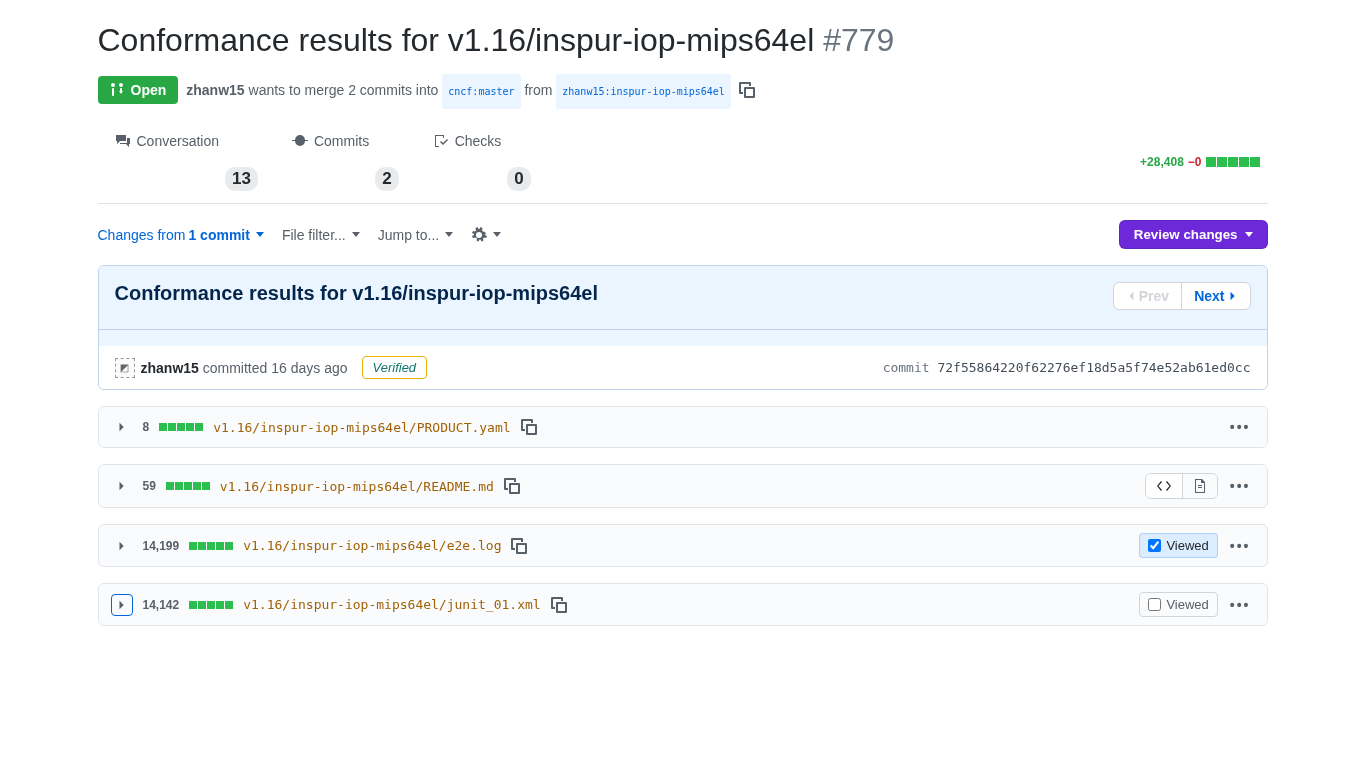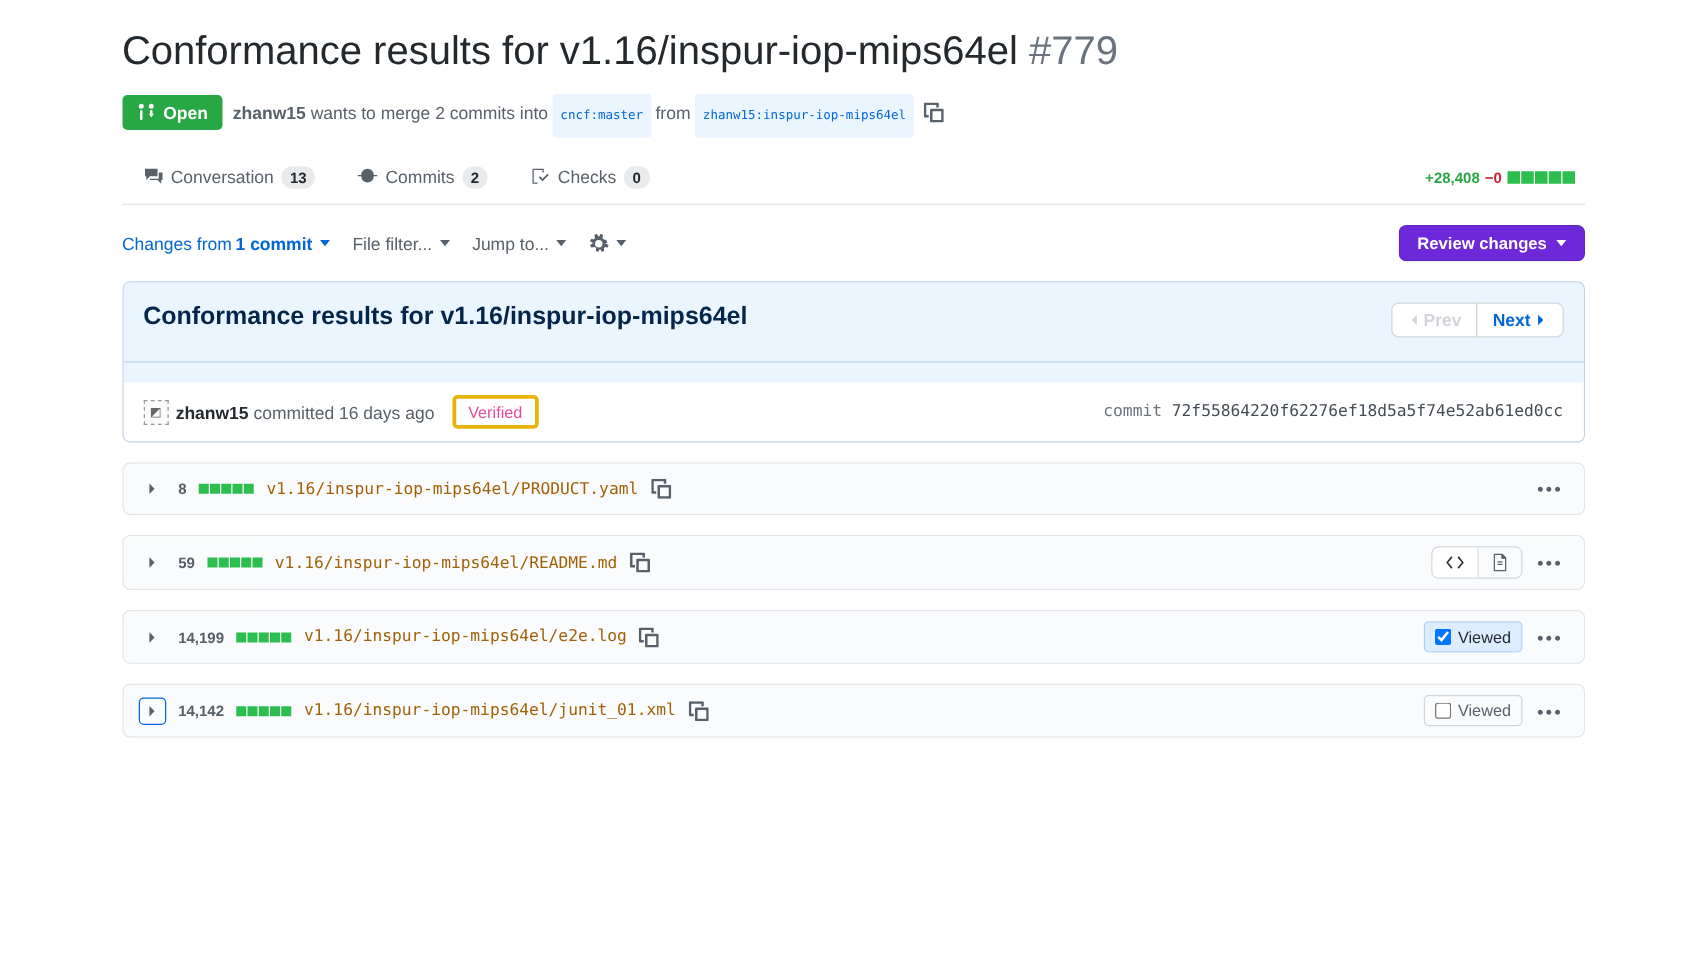--- a/index.html
+++ b/index.html
@@ -12,21 +12,21 @@
 .pr-meta { display: flex; align-items: center; gap: 8px; margin-bottom: 16px; }
 .state-badge { background: #28a745; color: #fff; padding: 6px 12px; border-radius: 4px; font-weight: 600; display: inline-flex; align-items: center; gap: 5px; font-size: 14px; }
 .pr-meta-text { color: #586069; }
 .author { font-weight: 600; color: #586069; }
 .branch-label { background: #eaf5ff; color: #0366d6; padding: 12px 6px; border-radius: 3px; font-family: SFMono-Regular, Consolas, monospace; font-size: 10px; }
 
 .tabs-wrapper { display: flex; justify-content: space-between; align-items: center; border-bottom: 1px solid #e1e4e8; margin-bottom: 16px; }
 .tabs { display: flex; }
 .tab { padding: 12px 16px; color: #586069; cursor: pointer; display: flex; align-items: flex-start; gap: 6px; border: 1px solid transparent; border-bottom: none; }
 .tab.active { background: #fff; border-color: #e1e4e8; border-radius: 6px 6px 0 0; color: #24292e; font-weight: 600; margin-bottom: -1px; }
-.counter { background: rgba(209,213,218,0.5); color: #24292e; padding: 2px 7px; border-radius: 10px; font-size: 12px; font-weight: 600; min-width: 20px; text-align: center; }
+.counter { background: rgba(209,213,218,0.5); color: #24292e; padding: 2px 7px; border-radius: 10px; font-size: 17px; font-weight: 600; min-width: 20px; text-align: center; margin-top: 34px; }
 .diff-stats { font-size: 12px; font-weight: 600; display: flex; align-items: center; gap: 4px; padding-right: 8px; }
 .stat-add { color: #28a745; }
 .stat-del { color: #cb2431; }
 .stat-blocks { display: flex; gap: 1px; }
 .stat-block { width: 10px; height: 10px; background: #2cbe4e; }
 
 .toolbar { display: flex; justify-content: space-between; align-items: center; margin-bottom: 16px; }
 .toolbar-left { display: flex; align-items: center; gap: 18px; }
 .toolbar-item { color: #586069; cursor: pointer; display: flex; align-items: center; gap: 3px; }
 .toolbar-item.link { color: #0366d6; }
@@ -43,21 +43,21 @@
 .btn-nav { background: #fff; border: 1px solid #d1d5da; padding: 5px 12px; font-weight: 600; color: #24292e; cursor: pointer; font-size: 14px; display: flex; align-items:center; gap:3px; }
 .btn-nav:first-child { border-radius: 6px 0 0 6px; color: #d1d5da; }
 .btn-nav:last-child { border-radius: 0 6px 6px 0; margin-left: -1px; color: #0366d6; }
 .commit-divider { border-top: 1px solid #c0d3eb; margin: 16px -16px 0; }
 
 .commit-footer { background: #fff; padding: 10px 16px; display: flex; justify-content: space-between; align-items: center; }
 .commit-footer-left { display: flex; align-items: center; gap: 6px; }
 .avatar-placeholder { width: 20px; height: 20px; border: 1px dashed #999; display: inline-flex; align-items: center; justify-content: center; font-size: 10px; color: #666; background:#fafafa; }
 .commit-author { font-weight: 600; }
 .commit-time { color: #586069; }
-.verified-badge { border: 3px solid #eab308; color: #ec4899; padding: 3px 10px; border-radius: 4px; font-size: 13px; margin-left: 8px; }
+.verified-badge { border: 1px solid #eab308; color: #0f766e; padding: 3px 10px; border-radius: 4px; font-size: 13px; margin-left: 8px; font-style: italic; }
 .commit-sha { font-family: SFMono-Regular, Consolas, monospace; font-size: 13px; color: #444d56; }
 .commit-sha .label { color: #6a737d; }
 
 .file-box { border: 1px solid #e1e4e8; border-radius: 6px; margin-bottom: 16px; }
 .file-header { background: #fafbfc; padding: 8px 12px; display: flex; justify-content: space-between; align-items: center; border-radius: 6px; }
 .file-header-left { display: flex; align-items: center; gap: 10px; }
 .expand-btn { border: 1px solid transparent; background: transparent; width: 22px; height: 22px; cursor: pointer; color: #586069; display:flex; align-items:center; justify-content:center; border-radius:4px; }
 .expand-btn.selected { border-color: #0366d6; }
 .file-changes { font-weight: 600; font-size: 12px; color: #586069; }
 .diff-blocks { display: flex; gap: 1px; }

